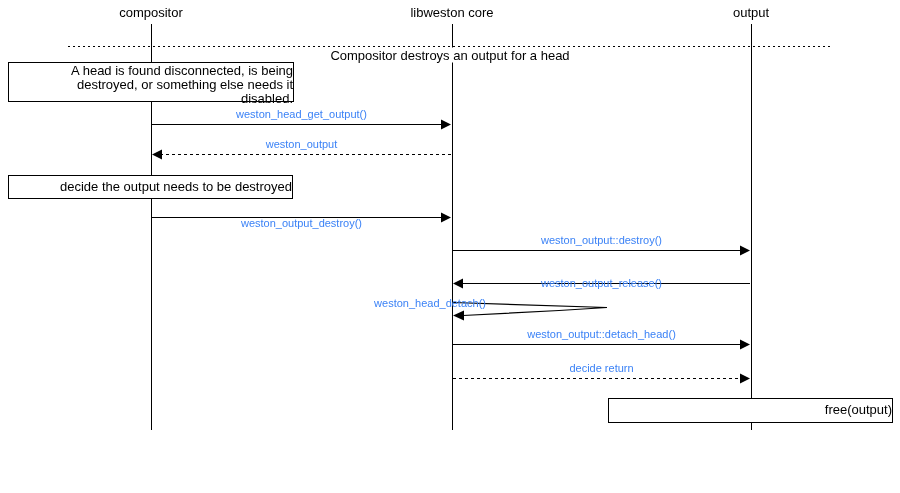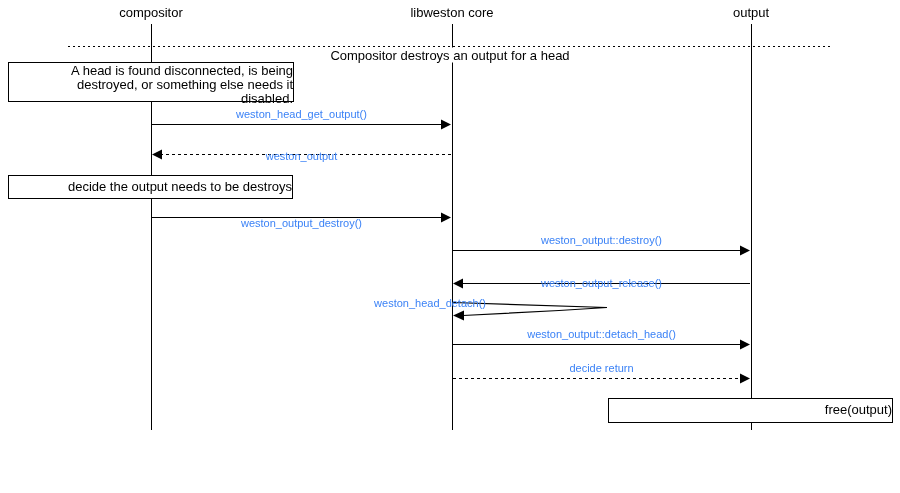--- a/index.html
+++ b/index.html
@@ -150,27 +150,27 @@
         <rect x="608.5" y="398.5" width="284" height="24" class="box-rect"></rect>
       </g>
   </svg>
 
   <div id="labels-layer">
       <div class="participant-label" style="left: 151px; top: 5px;">compositor</div>
       <div class="participant-label" style="left: 452px; top: 5px; text-align: right;">libweston core</div>
       <div class="participant-label" style="left: 751px; top: 5px;">output</div>
       <div class="divider-label" style="left: 450px; top: 55px;">Compositor destroys an output for a head</div>
       <div class="msg-label center" style="left: 301.5px; top: 107px;">weston_head_get_output()</div>
-      <div class="msg-label center" style="left: 301.5px; top: 137px; margin-top: 12px;">weston_output</div>
+      <div class="msg-label center" style="left: 301.5px; top: 137px;">weston_output</div>
       <div class="msg-label center" style="left: 301.5px; top: 200px; margin-top: 16px;">weston_output_destroy()</div>
       <div class="msg-label center" style="left: 601.5px; top: 233px;">weston_output::destroy()</div>
       <div class="msg-label center" style="left: 601.5px; top: 276px;">weston_output_release()</div>
       <div class="msg-label right-anchor" style="left: 450px; top: 296px;">weston_head_detach()</div>
       <div class="msg-label center" style="left: 601.5px; top: 327px;">weston_output::detach_head()</div>
       <div class="msg-label center" style="left: 601.5px; top: 361px;">decide return</div>
       <div class="note-text" style="left: 8px; top: 64px; width: 285px;">A head is found disconnected, is being
 destroyed, or something else needs it
 disabled.</div>
-      <div class="note-text single" style="left: 8px; top: 176px; width: 284px;">decide the output needs to be destroys</div>
+      <div class="note-text single" style="left: 8px; top: 176px; width: 284px;">decide the output needs to be destroyed</div>
       <div class="note-text single" style="left: 608px; top: 399px; width: 284px;">free(output)</div>
     </div>
 
 </div>
 
 </body></html>

